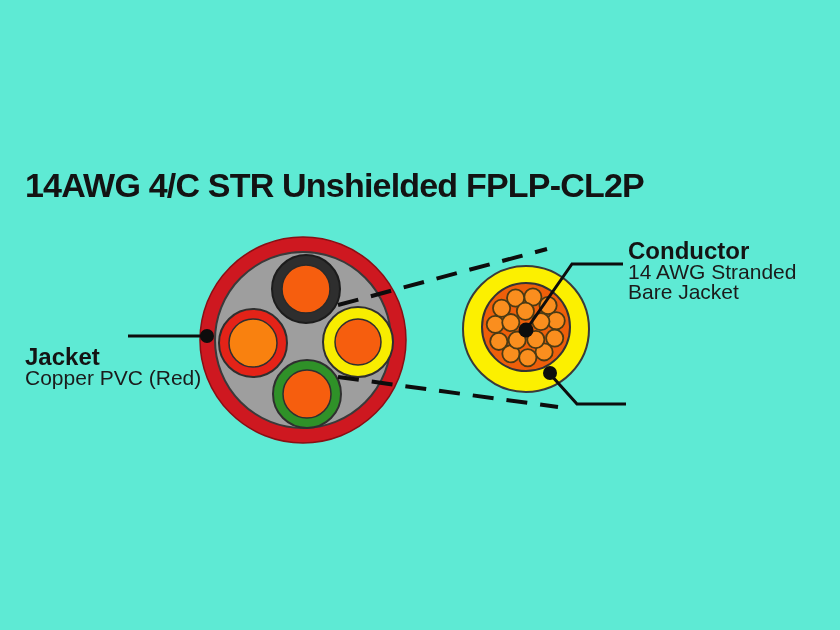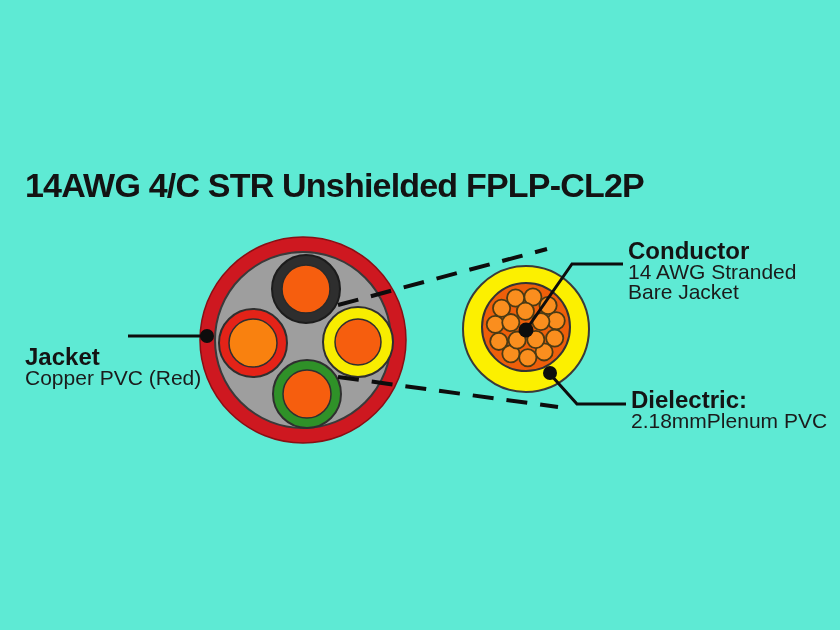--- a/index.html
+++ b/index.html
@@ -101,18 +101,14 @@
     <div class="label-heading">Jacket</div>
     <div class="label-line">Copper PVC (Red)</div>
   </div>
 
   <div id="conductor-label" class="callout">
     <div class="label-heading">Conductor</div>
     <div class="label-line">14 AWG Stranded</div>
     <div class="label-line">Bare Jacket</div>
   </div>
 
-  <div id="dielectric-label" class="callout">
-    <div class="label-heading">Dielectric:</div>
-    <div class="label-line">2.18mmPlenum PVC</div>
-  </div>
 
 </div>
 
 </body></html>

